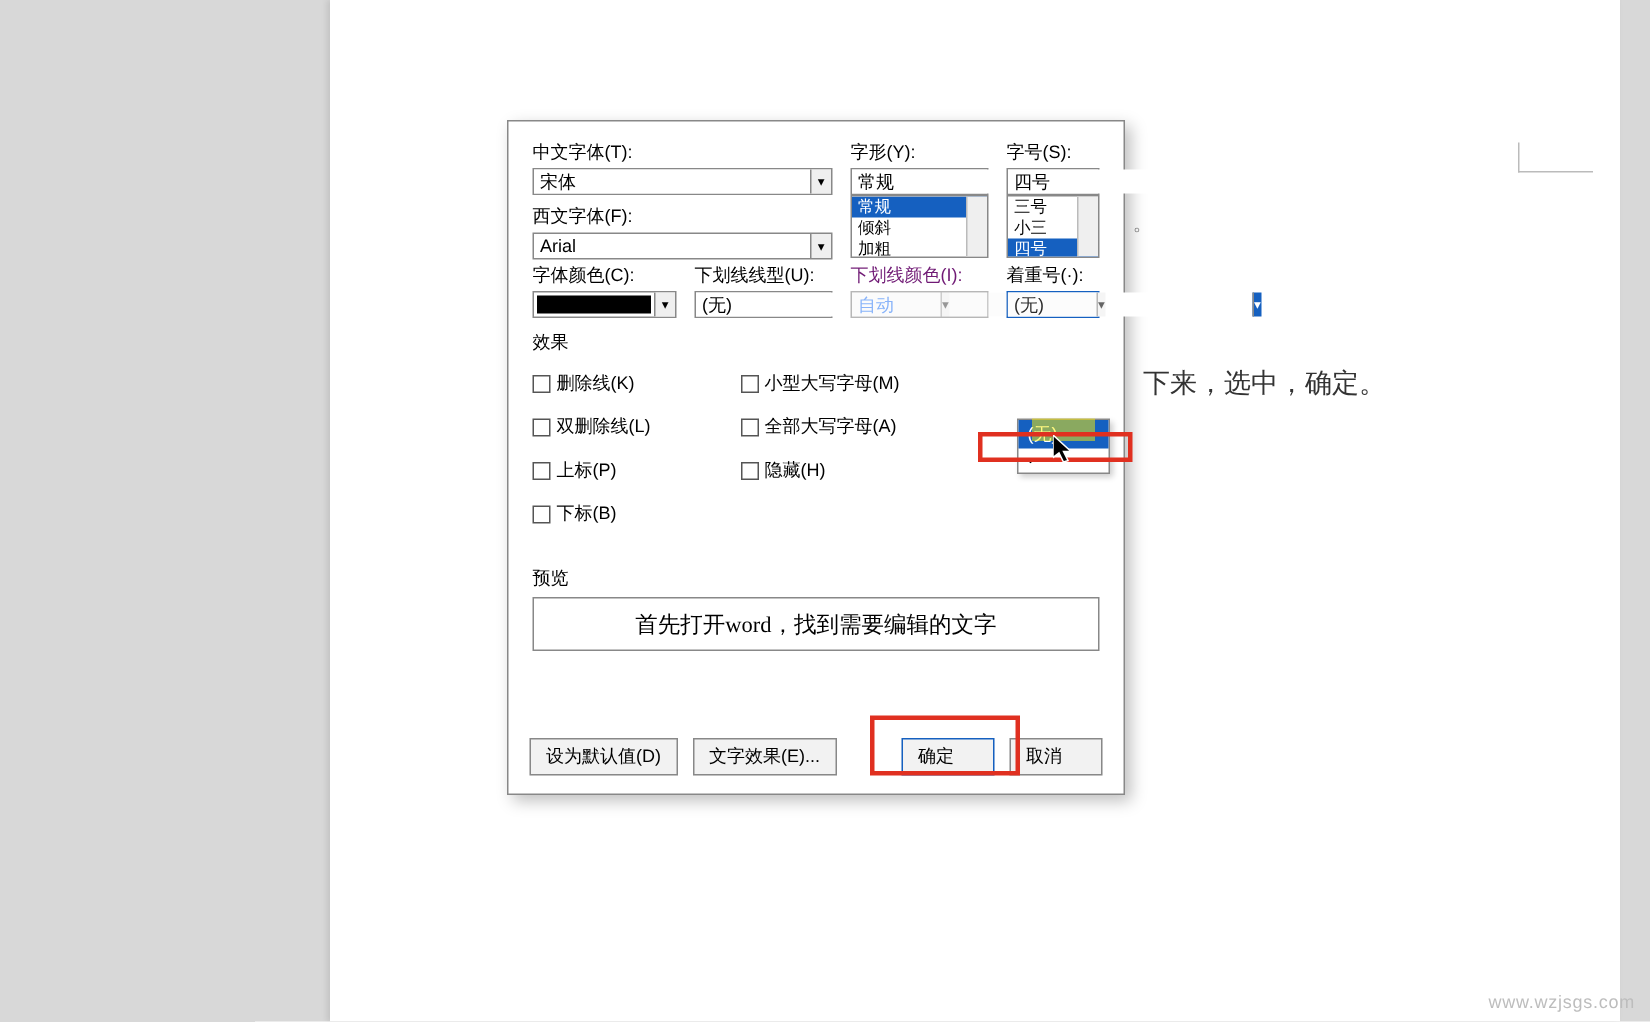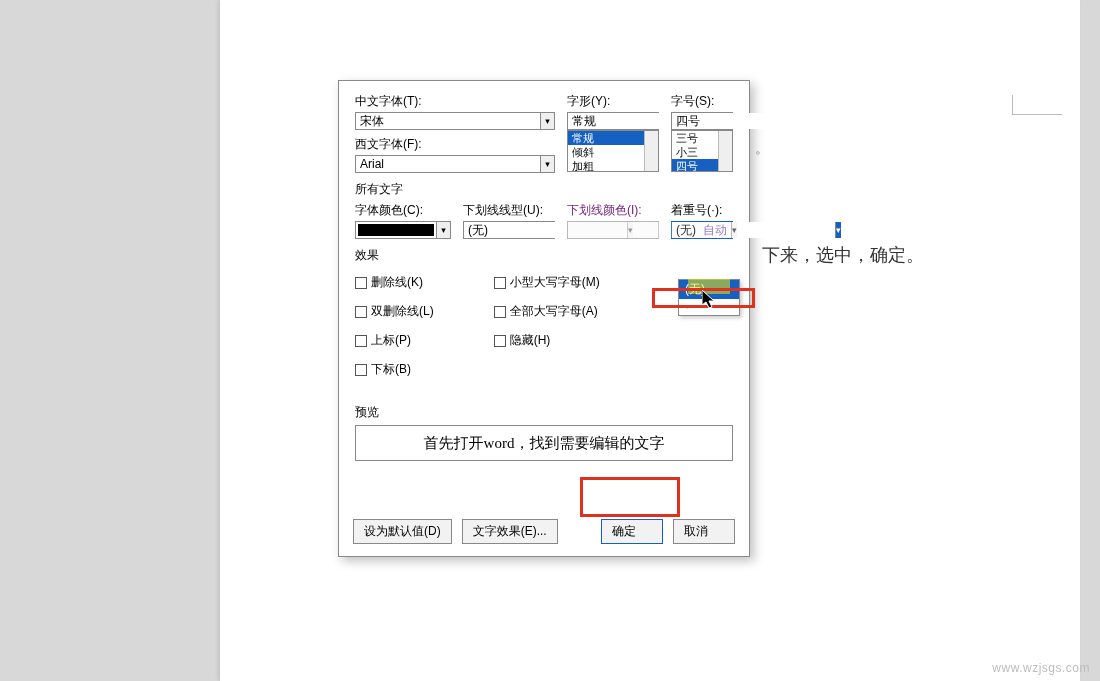--- a/index.html
+++ b/index.html
@@ -210,40 +210,39 @@
         </div>
         <div class="listbox" style="height:42px; position:relative">
           <div class="item">三号</div>
           <div class="item">小三</div>
           <div class="item sel">四号</div>
           <div class="scroll"></div>
         </div>
       </div>
     </div>
 
-    <div class="section-hd">所有文字</div>
     <div class="row">
       <div class="col" style="width:98px">
         <div class="lbl">字体颜色(C):</div>
         <div class="colorbox">
           <div class="swatch"></div>
           <div class="dd">▾</div>
         </div>
       </div>
       <div class="col" style="width:92px">
         <div class="lbl">下划线线型(U):</div>
         <div class="combo">
           <input value="(无)" style="">
           <div class="dd">▾</div>
         </div>
       </div>
       <div class="col" style="width:92px">
         <div class="lbl" style="color:#701a75">下划线颜色(I):</div>
         <div class="combo" style="opacity:0.6">
-          <input disabled="" style="text-align: right; color: #4c1d95;" value="自动">
+          <input disabled="" style="text-align: left; color: #3b82f6;" value="自动">
           <div class="dd">▾</div>
         </div>
       </div>
       <div class="col" style="width:62px">
         <div class="lbl">着重号(·):</div>
         <div class="combo" style="border-color:#1560c0">
           <input value="(无)" style="">
           <div class="dd" style="background:#1560c0;color:#fff">▾</div>
         </div>
       </div>

